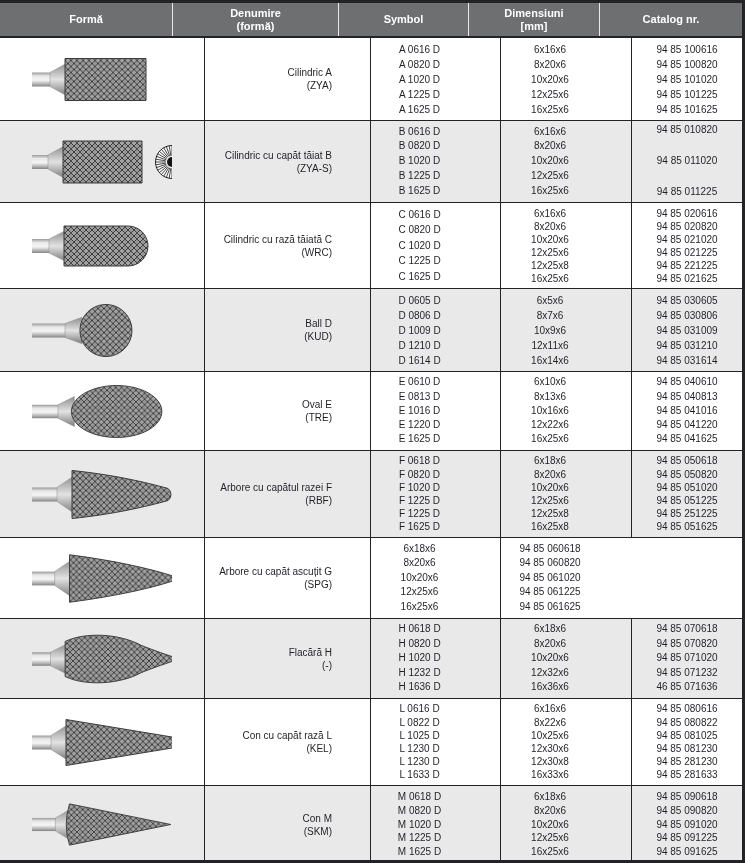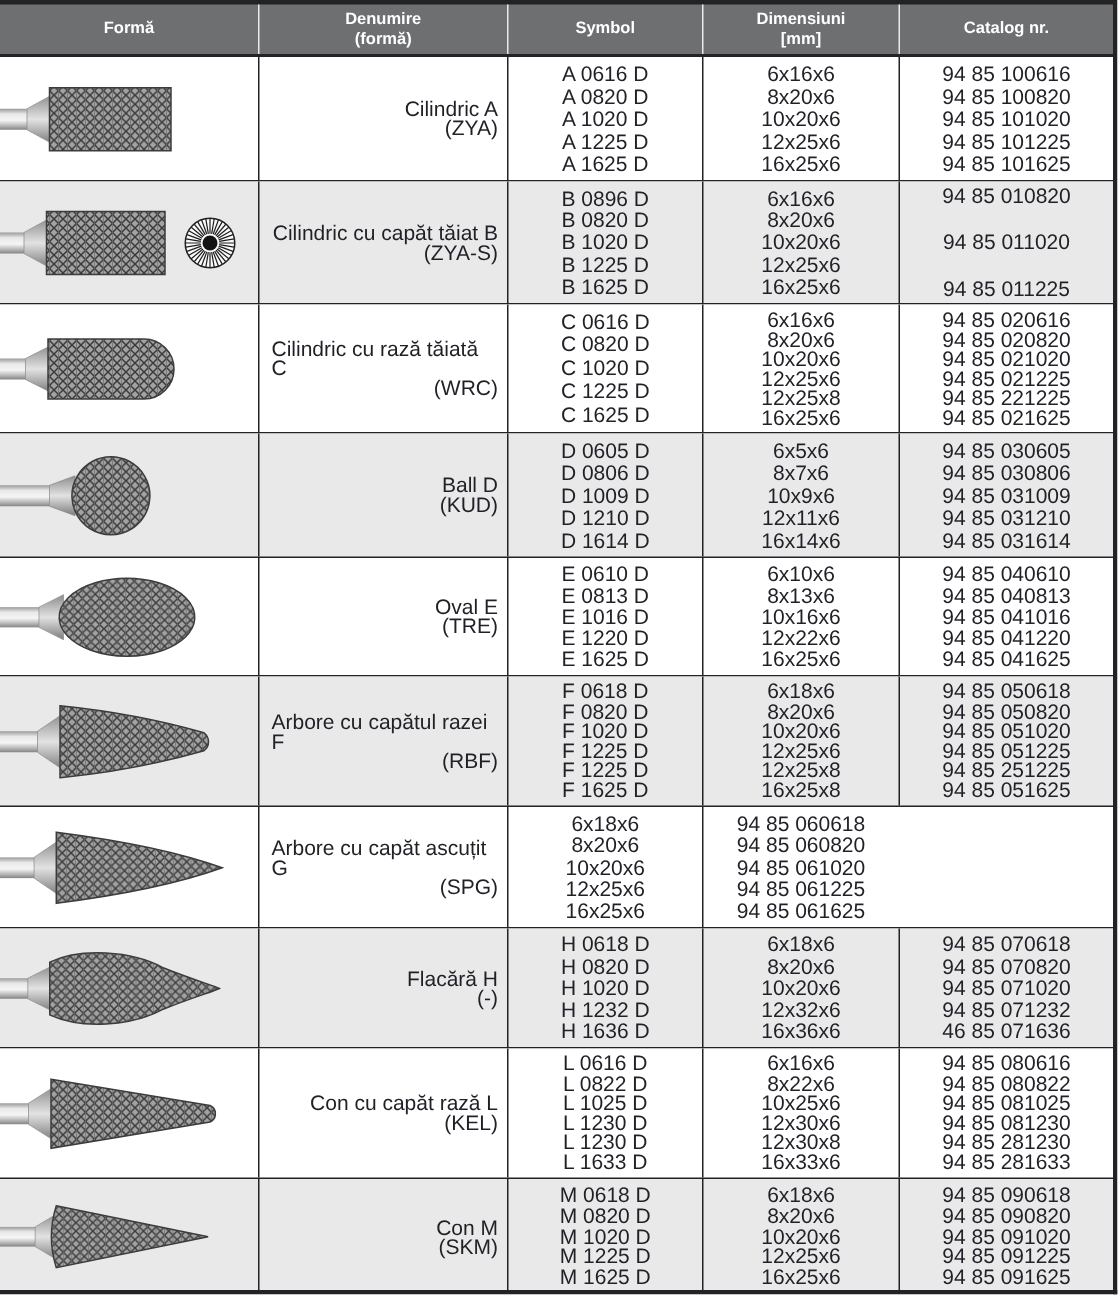--- a/index.html
+++ b/index.html
@@ -34,21 +34,22 @@
     grid-template-columns:172px 166px 130px 131px 1fr;
     border-bottom:1px solid var(--border,#222227);
     box-sizing:border-box;
     background:#fff;
   }
   .row.alt{background:var(--row-alt,#e9e9ea);}
   .row:last-child{border-bottom:none;}
   .cell{
     display:flex;flex-direction:column;justify-content:center;align-items:center;
     box-sizing:border-box;overflow:hidden;
-    font-size:14px;
+    font-size:10px;
+    margin-left:32px;
   }
   .cell + .cell{border-left:1px solid var(--border,#222227);}
   .cell.shape{align-items:flex-start;justify-content:center;padding:0;}
   .cell.name{align-items:flex-end;padding-left:8px;padding-right:6px;}
   .name-line{line-height:13px;}
   .stack{display:flex;flex-direction:column;align-items:center;justify-content:center;text-align:center;}
   .stack div{white-space:nowrap;}
   svg{display:block;}
 </style>
 </head>
@@ -182,21 +183,21 @@
             <line x1="146.1" y1="38.9" x2="156.1" y2="37.2" stroke="#1d1d1d" stroke-width="0.8"></line>
             <circle cx="140" cy="40" r="5" fill="#141414"></circle>
           </svg>
         </div>
         <div class="cell name">
           <div class="name-line">Cilindric cu capăt tăiat B</div>
           <div class="name-line">(ZYA-S)</div>
         </div>
         <div class="cell">
           <div class="stack" style="line-height: 14.8px;">
-            <div>B 0896 D</div>
+            <div>B 0616 D</div>
             <div>B 0820 D</div>
             <div>B 1020 D</div>
             <div>B 1225 D</div>
             <div>B 1625 D</div>
           </div>
         </div>
         <div class="cell">
           <div class="stack" style="line-height: 14.8px;">
             <div>6x16x6</div>
             <div>8x20x6</div>

